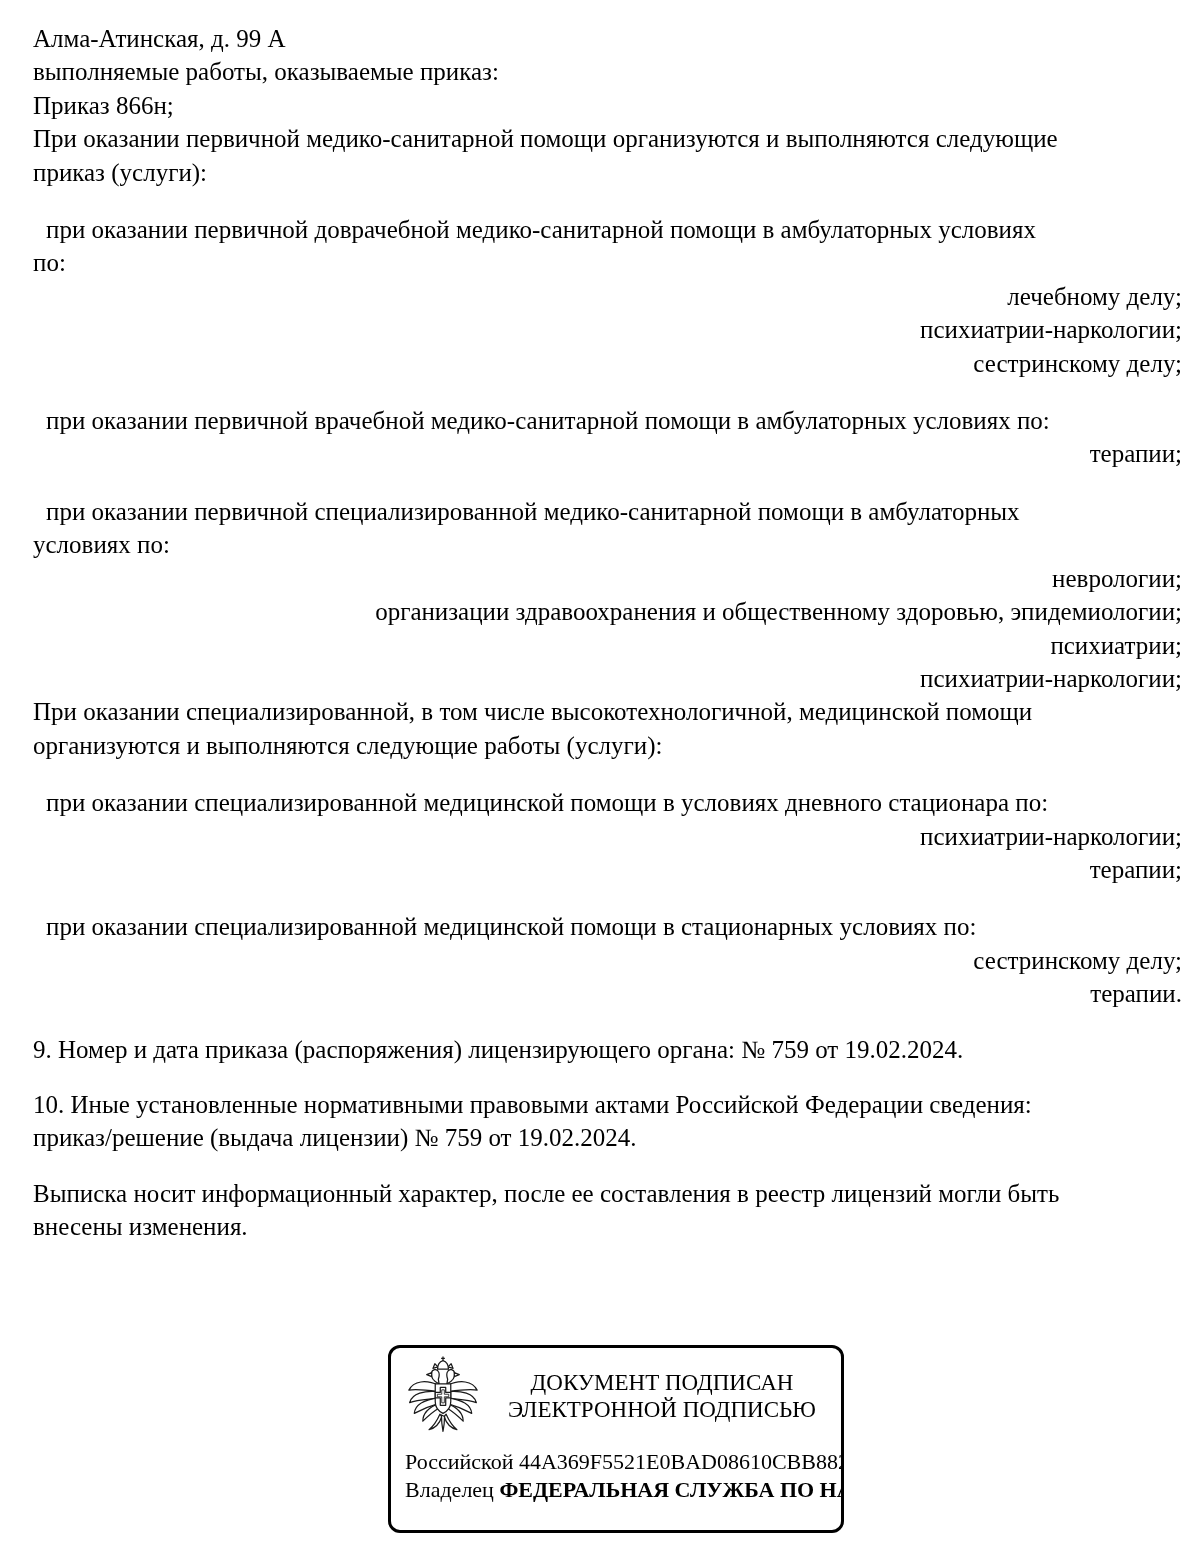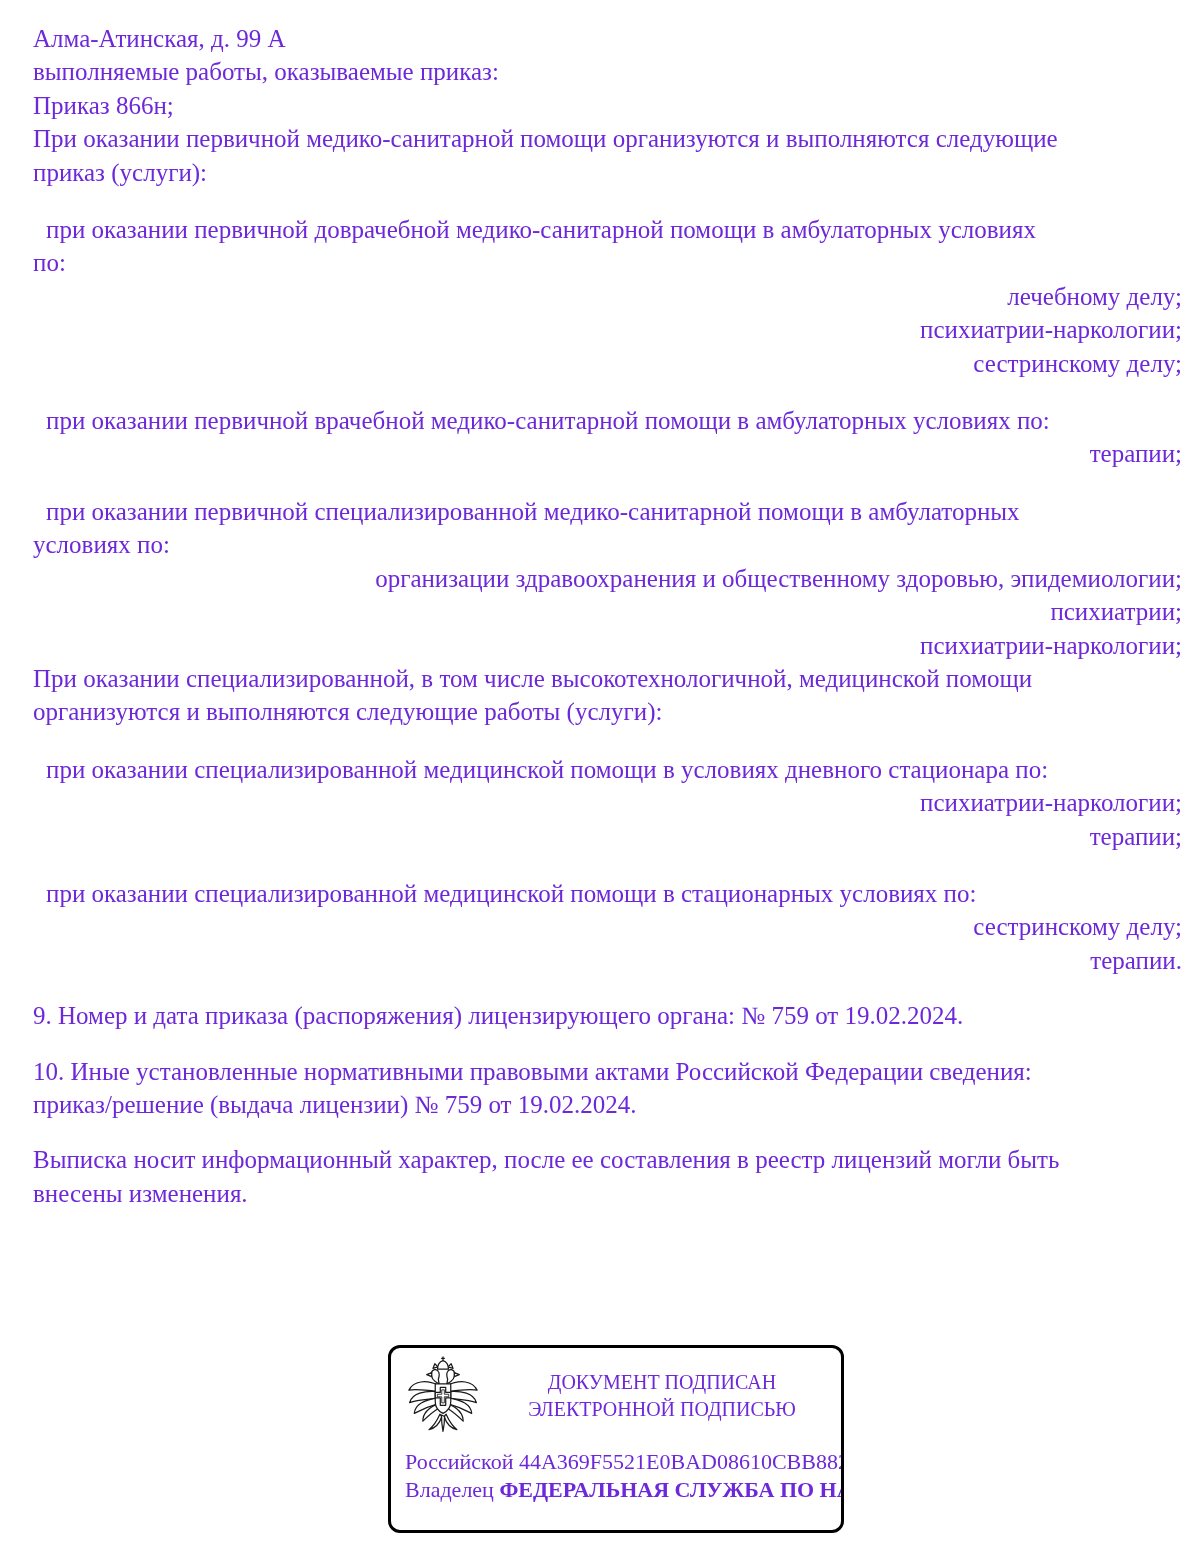--- a/index.html
+++ b/index.html
@@ -5,21 +5,21 @@
   html, body {
     margin: 0;
     padding: 0;
     background: #ffffff;
   }
   .page {
     position: relative;
     width: 1200px;
     height: 1568px;
     background: #ffffff;
-    color: #6d28d9;
+    color: #000000;
     font-family: "Liberation Serif", "DejaVu Serif", serif;
     overflow: hidden;
   }
   .body-text {
     padding: 22px 18px 0 33px;
     font-size: 25px;
     line-height: 33.4px;
   }
   .para { margin: 0; }
   .para + .para { margin-top: 22px; }
@@ -49,21 +49,21 @@
     flex: 0 0 auto;
     margin: 8px 0 0 12px;
     width: 80px;
     height: 90px;
   }
   .emblem svg { width: 80px; height: 90px; display: block; }
   .stamp-title {
     flex: 1 1 auto;
     text-align: center;
     padding-top: 21px;
-    font-size: 20px;
+    font-size: 23px;
     line-height: 27px;
     white-space: nowrap;
   }
   .stamp-lines {
     padding: 2px 0 0 14px;
     font-size: 22px;
     line-height: 27.5px;
   }
   .stamp-line {
     white-space: nowrap;
@@ -85,20 +85,21 @@
         <div class="line ind-0">приказ (услуги):</div>
         <div class="line ind-1">при оказании первичной доврачебной медико-санитарной помощи в амбулаторных условиях</div>
         <div class="line ind-0">по:</div>
         <div class="line ind-2">лечебному делу;</div>
         <div class="line ind-2">психиатрии-наркологии;</div>
         <div class="line ind-2">сестринскому делу;</div>
         <div class="line ind-1">при оказании первичной врачебной медико-санитарной помощи в амбулаторных условиях по:</div>
         <div class="line ind-2">терапии;</div>
         <div class="line ind-1">при оказании первичной специализированной медико-санитарной помощи в амбулаторных</div>
         <div class="line ind-0">условиях по:</div>
+        <div class="line ind-2">неврологии;</div>
         <div class="line ind-2">организации здравоохранения и общественному здоровью, эпидемиологии;</div>
         <div class="line ind-2">психиатрии;</div>
         <div class="line ind-2">психиатрии-наркологии;</div>
         <div class="line ind-0">При оказании специализированной, в том числе высокотехнологичной, медицинской помощи</div>
         <div class="line ind-0">организуются и выполняются следующие работы (услуги):</div>
         <div class="line ind-1">при оказании специализированной медицинской помощи в условиях дневного стационара по:</div>
         <div class="line ind-2">психиатрии-наркологии;</div>
         <div class="line ind-2">терапии;</div>
         <div class="line ind-1">при оказании специализированной медицинской помощи в стационарных условиях по:</div>
         <div class="line ind-2">сестринскому делу;</div>

